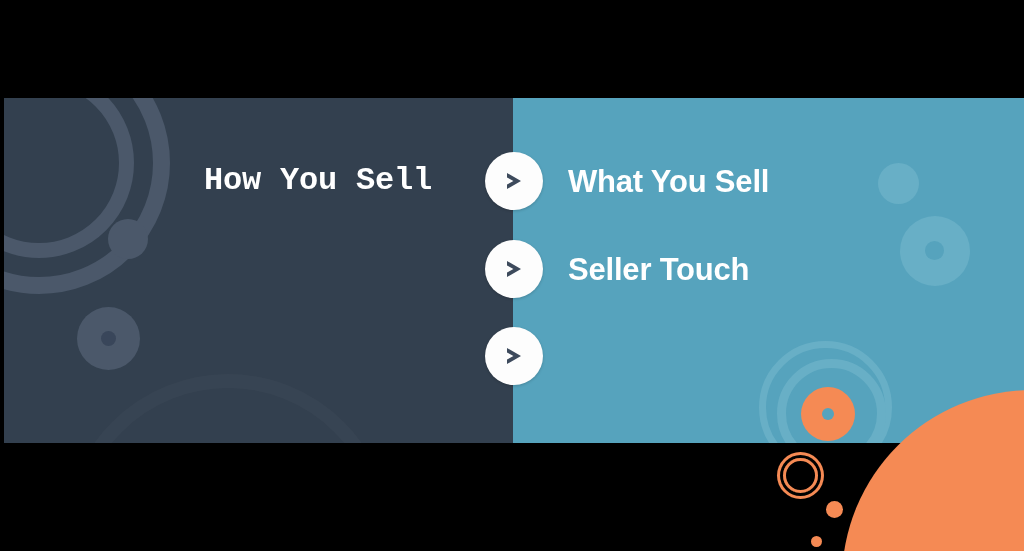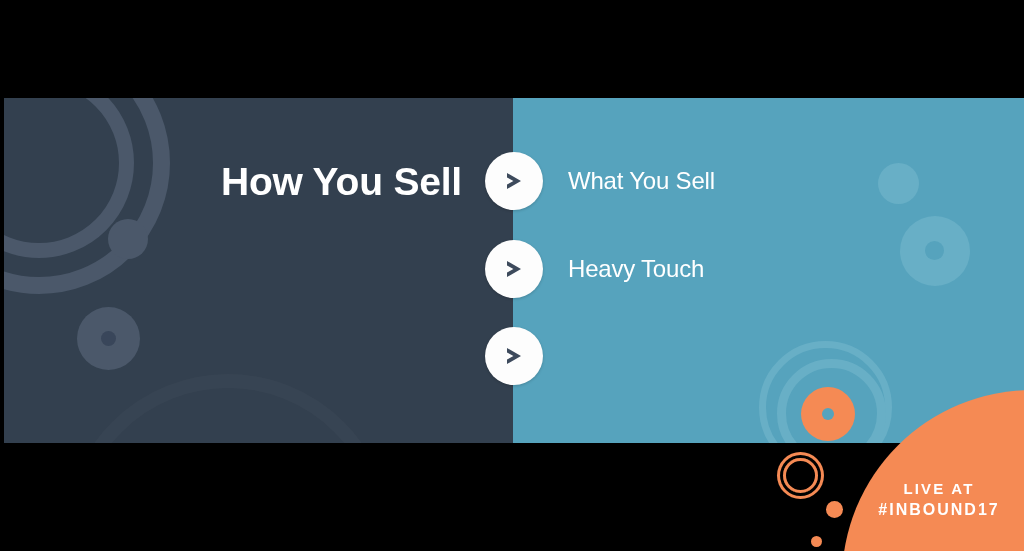--- a/index.html
+++ b/index.html
@@ -132,35 +132,36 @@
     height: 58px;
     display: flex;
     align-items: center;
   }
   #row-0 { top: 54px; }
   #row-1 { top: 142px; }
   #row-2 { top: 229px; }
 
   .row-left-text {
     position: absolute;
-    right: 562px;      
+    right: 592px;      
     white-space: nowrap;
     color: #ffffff;
-    font-size: 39px;
+    font-size: 32px;
     font-weight: bold;
     letter-spacing: -0.2px;
     line-height: 1;
+    font-family: Liberation Mono, monospace;
   }
   .row-right-text {
     position: absolute;
     left: 564px;
     white-space: nowrap;
     color: #ffffff;
-    font-size: 24px;
-    font-weight: normal;
+    font-size: 31px;
+    font-weight: bold;
     letter-spacing: -0.2px;
     line-height: 1;
   }
 
   .arrow-badge {
     position: absolute;
     left: 481px;
     width: 58px;
     height: 58px;
     border-radius: 50%;
@@ -276,40 +277,36 @@
         </div>
         <div class="row-right-text">What You Sell</div>
       </div>
 
       <div class="row" id="row-1">
         <div class="arrow-badge">
           <svg width="30" height="30" viewBox="0 0 30 30" aria-hidden="true">
             <path d="M8 7 L22 15 L8 23 L8 18.6 L14.4 15 L8 11.4 Z" fill="#3d4a5c"></path>
           </svg>
         </div>
-        <div class="row-right-text">Heavy Touch</div>
+        <div class="row-right-text">Seller Touch</div>
       </div>
 
       <div class="row" id="row-2">
         <div class="arrow-badge">
           <svg width="30" height="30" viewBox="0 0 30 30" aria-hidden="true">
             <path d="M8 7 L22 15 L8 23 L8 18.6 L14.4 15 L8 11.4 Z" fill="#3d4a5c"></path>
           </svg>
         </div>
       </div>
 
     </div>
   </div>
 
   <div id="brand-layer">
     <div id="brand-blob"></div>
     <div id="brand-donut-outer"></div>
     <div id="brand-donut-hole"></div>
     <div id="brand-ring"></div>
     <div id="brand-dot-a"></div>
     <div id="brand-dot-b"></div>
-    <div id="brand-text">
-      <span id="brand-line-1">LIVE AT</span>
-      <span id="brand-line-2">#INBOUND17</span>
-    </div>
   </div>
 
 </div>
 
 </body></html>

